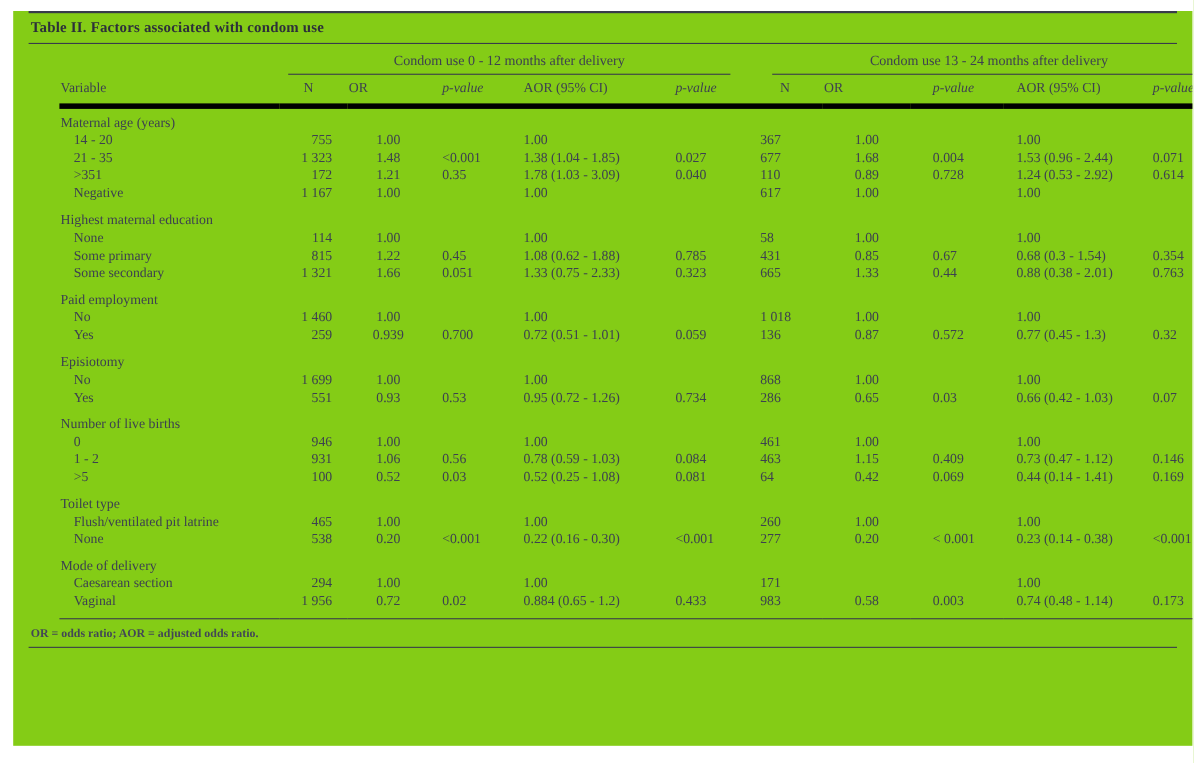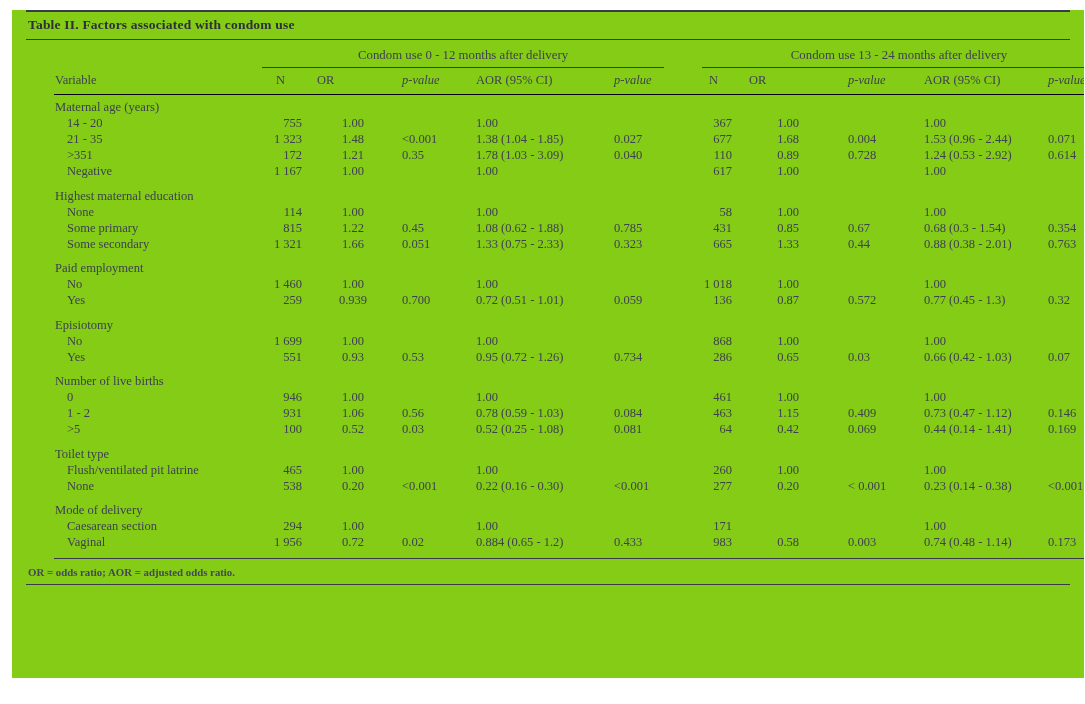--- a/index.html
+++ b/index.html
@@ -40,33 +40,33 @@
   .spanner-row th{padding:8px 0 0 0;vertical-align:bottom;}
   .spanner-inner{
     border-bottom:1px solid #383c4a;
     text-align:center;
     font-size:12.8px;
     padding-bottom:4px;
   }
   th.sp1 .spanner-inner{margin:0 26px 0 8px;}
   th.sp2 .spanner-inner{margin:0 2px 0 12px;}
   .header-row th{
-    border-bottom:1px solid #000000;
+    border-bottom:5px solid #000000;
     padding-top:5px;padding-bottom:6px;
     text-align:left;
   }
   .pv{font-style:italic;}
   
   .c1{text-align:left;}
   td.c2{text-align:right;padding-right:14px;} th.c2{text-align:center;padding-right:10px;}
   .c3{text-align:center;}
   .c4{text-align:left;padding-left:12px;}
   .c5{text-align:left;padding-left:6px;}
   .c6{text-align:left;padding-left:4px;}
-  td.c7{text-align:right;padding-right:16px;} th.c7{text-align:center;padding-right:12px;}
+  td.c7{text-align:left;padding-right:16px;} th.c7{text-align:center;padding-right:12px;}
   .c8{text-align:center;}
   .c9{text-align:left;padding-left:20px;}
   .c10{text-align:left;padding-left:12px;}
   .c11{text-align:left;padding-left:8px;}
   tbody td{
     line-height:15px;
     padding-top:0.5px;padding-bottom:0.5px;
     white-space:nowrap;
     overflow:hidden;
   }

